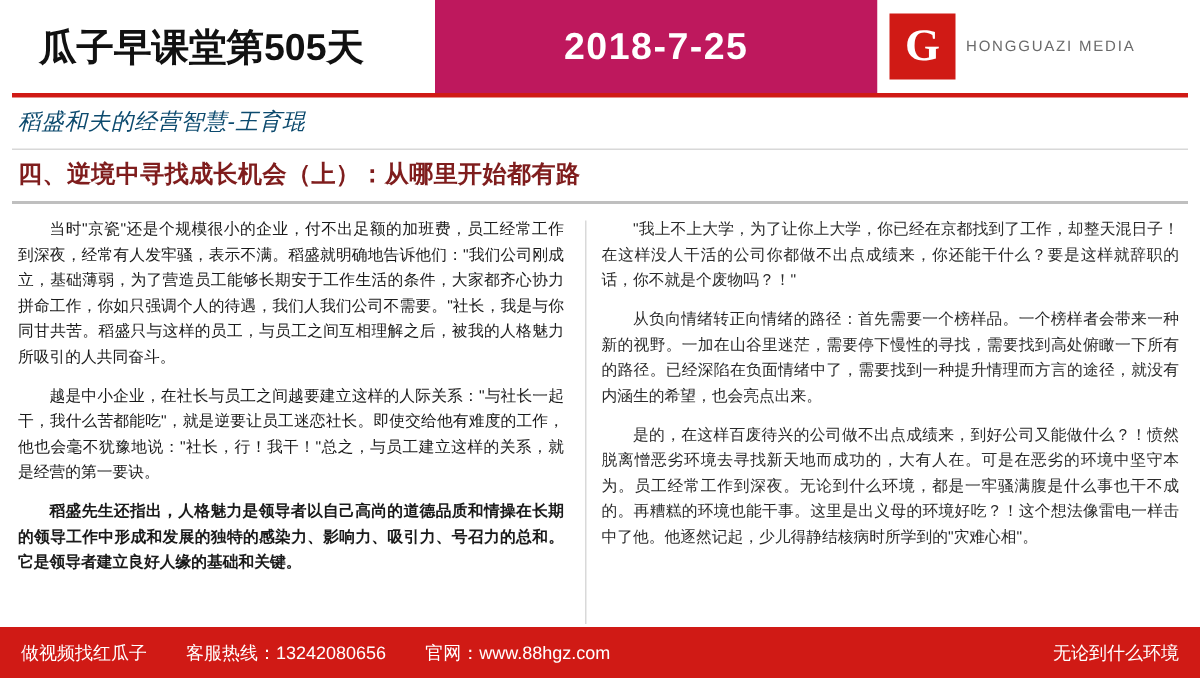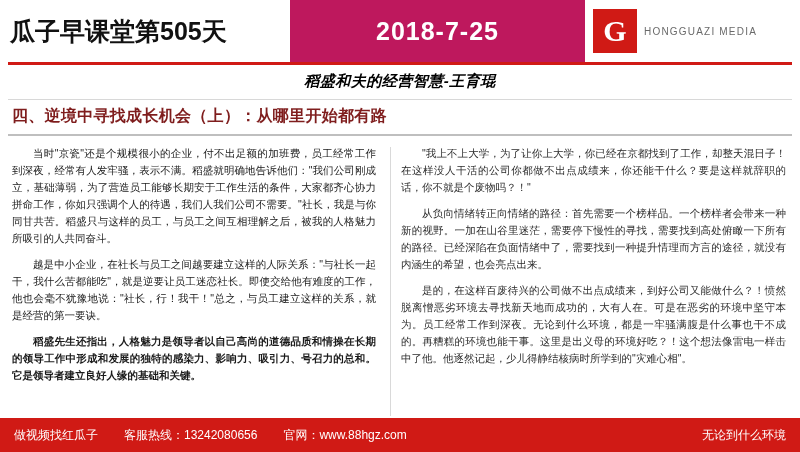--- a/index.html
+++ b/index.html
@@ -26,21 +26,21 @@
     position: relative;
     height: 62px;
     background: #ffffff;
     display: flex;
     align-items: stretch;
   }
   .header-left {
     width: 290px;
     display: flex;
     align-items: center;
-    padding-left: 10px;
+    padding-left: 26px;
     box-sizing: border-box;
   }
   .course-title {
     font-size: 25px;
     font-weight: bold;
     color: #111111;
     letter-spacing: 0px;
     white-space: nowrap;
     font-family: "Liberation Sans", sans-serif;
   }
@@ -97,26 +97,25 @@
     height: 3px;
     background: #d01a15;
     margin: 0 8px;
   }
 
   
   .subtitle-block {
     padding: 7px 12px 2px 12px;
   }
   .subtitle {
-    color: #000000;
+    color: #0c4a6e;
     font-size: 15px;
-    font-weight: bold;
+    font-weight: normal;
     font-style: italic;
     letter-spacing: 0.5px;
-    text-align: center;
   }
   .rule-thin {
     height: 1px;
     background: #d8d8d8;
     margin: 6px 8px 0 8px;
   }
   .section-title {
     padding: 6px 12px 7px 12px;
     color: #7f1d1d;
     font-size: 16px;

